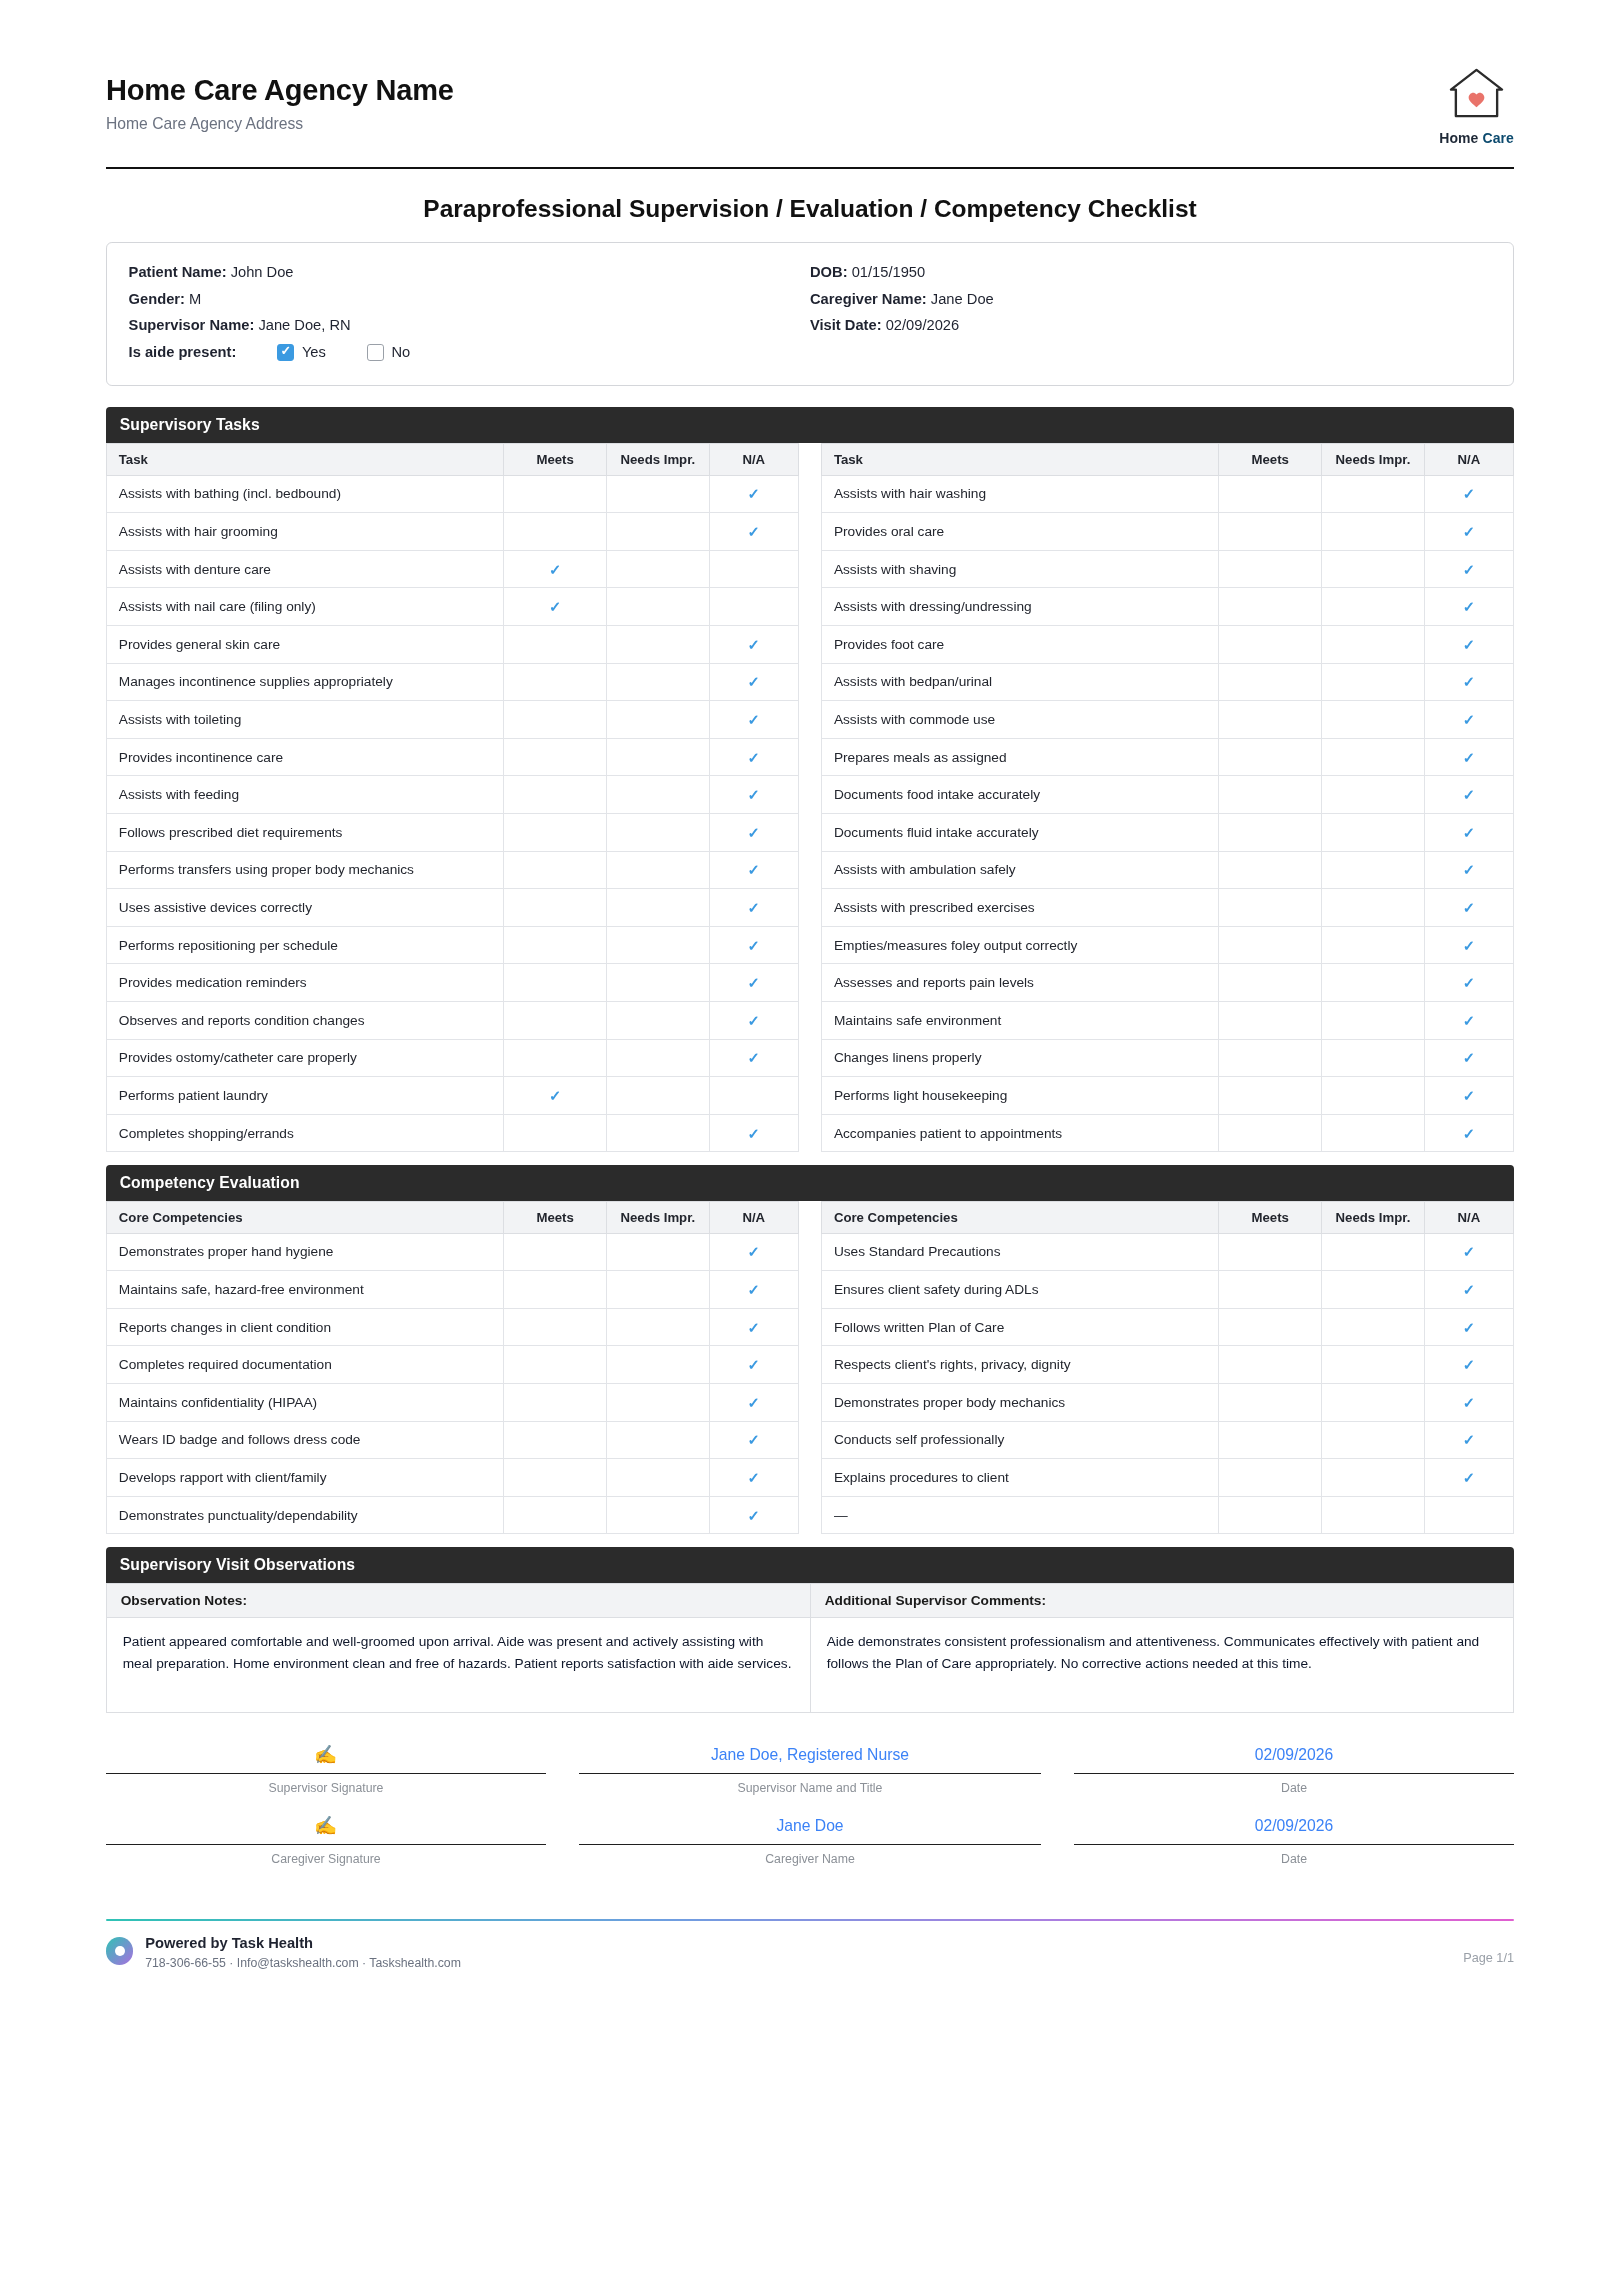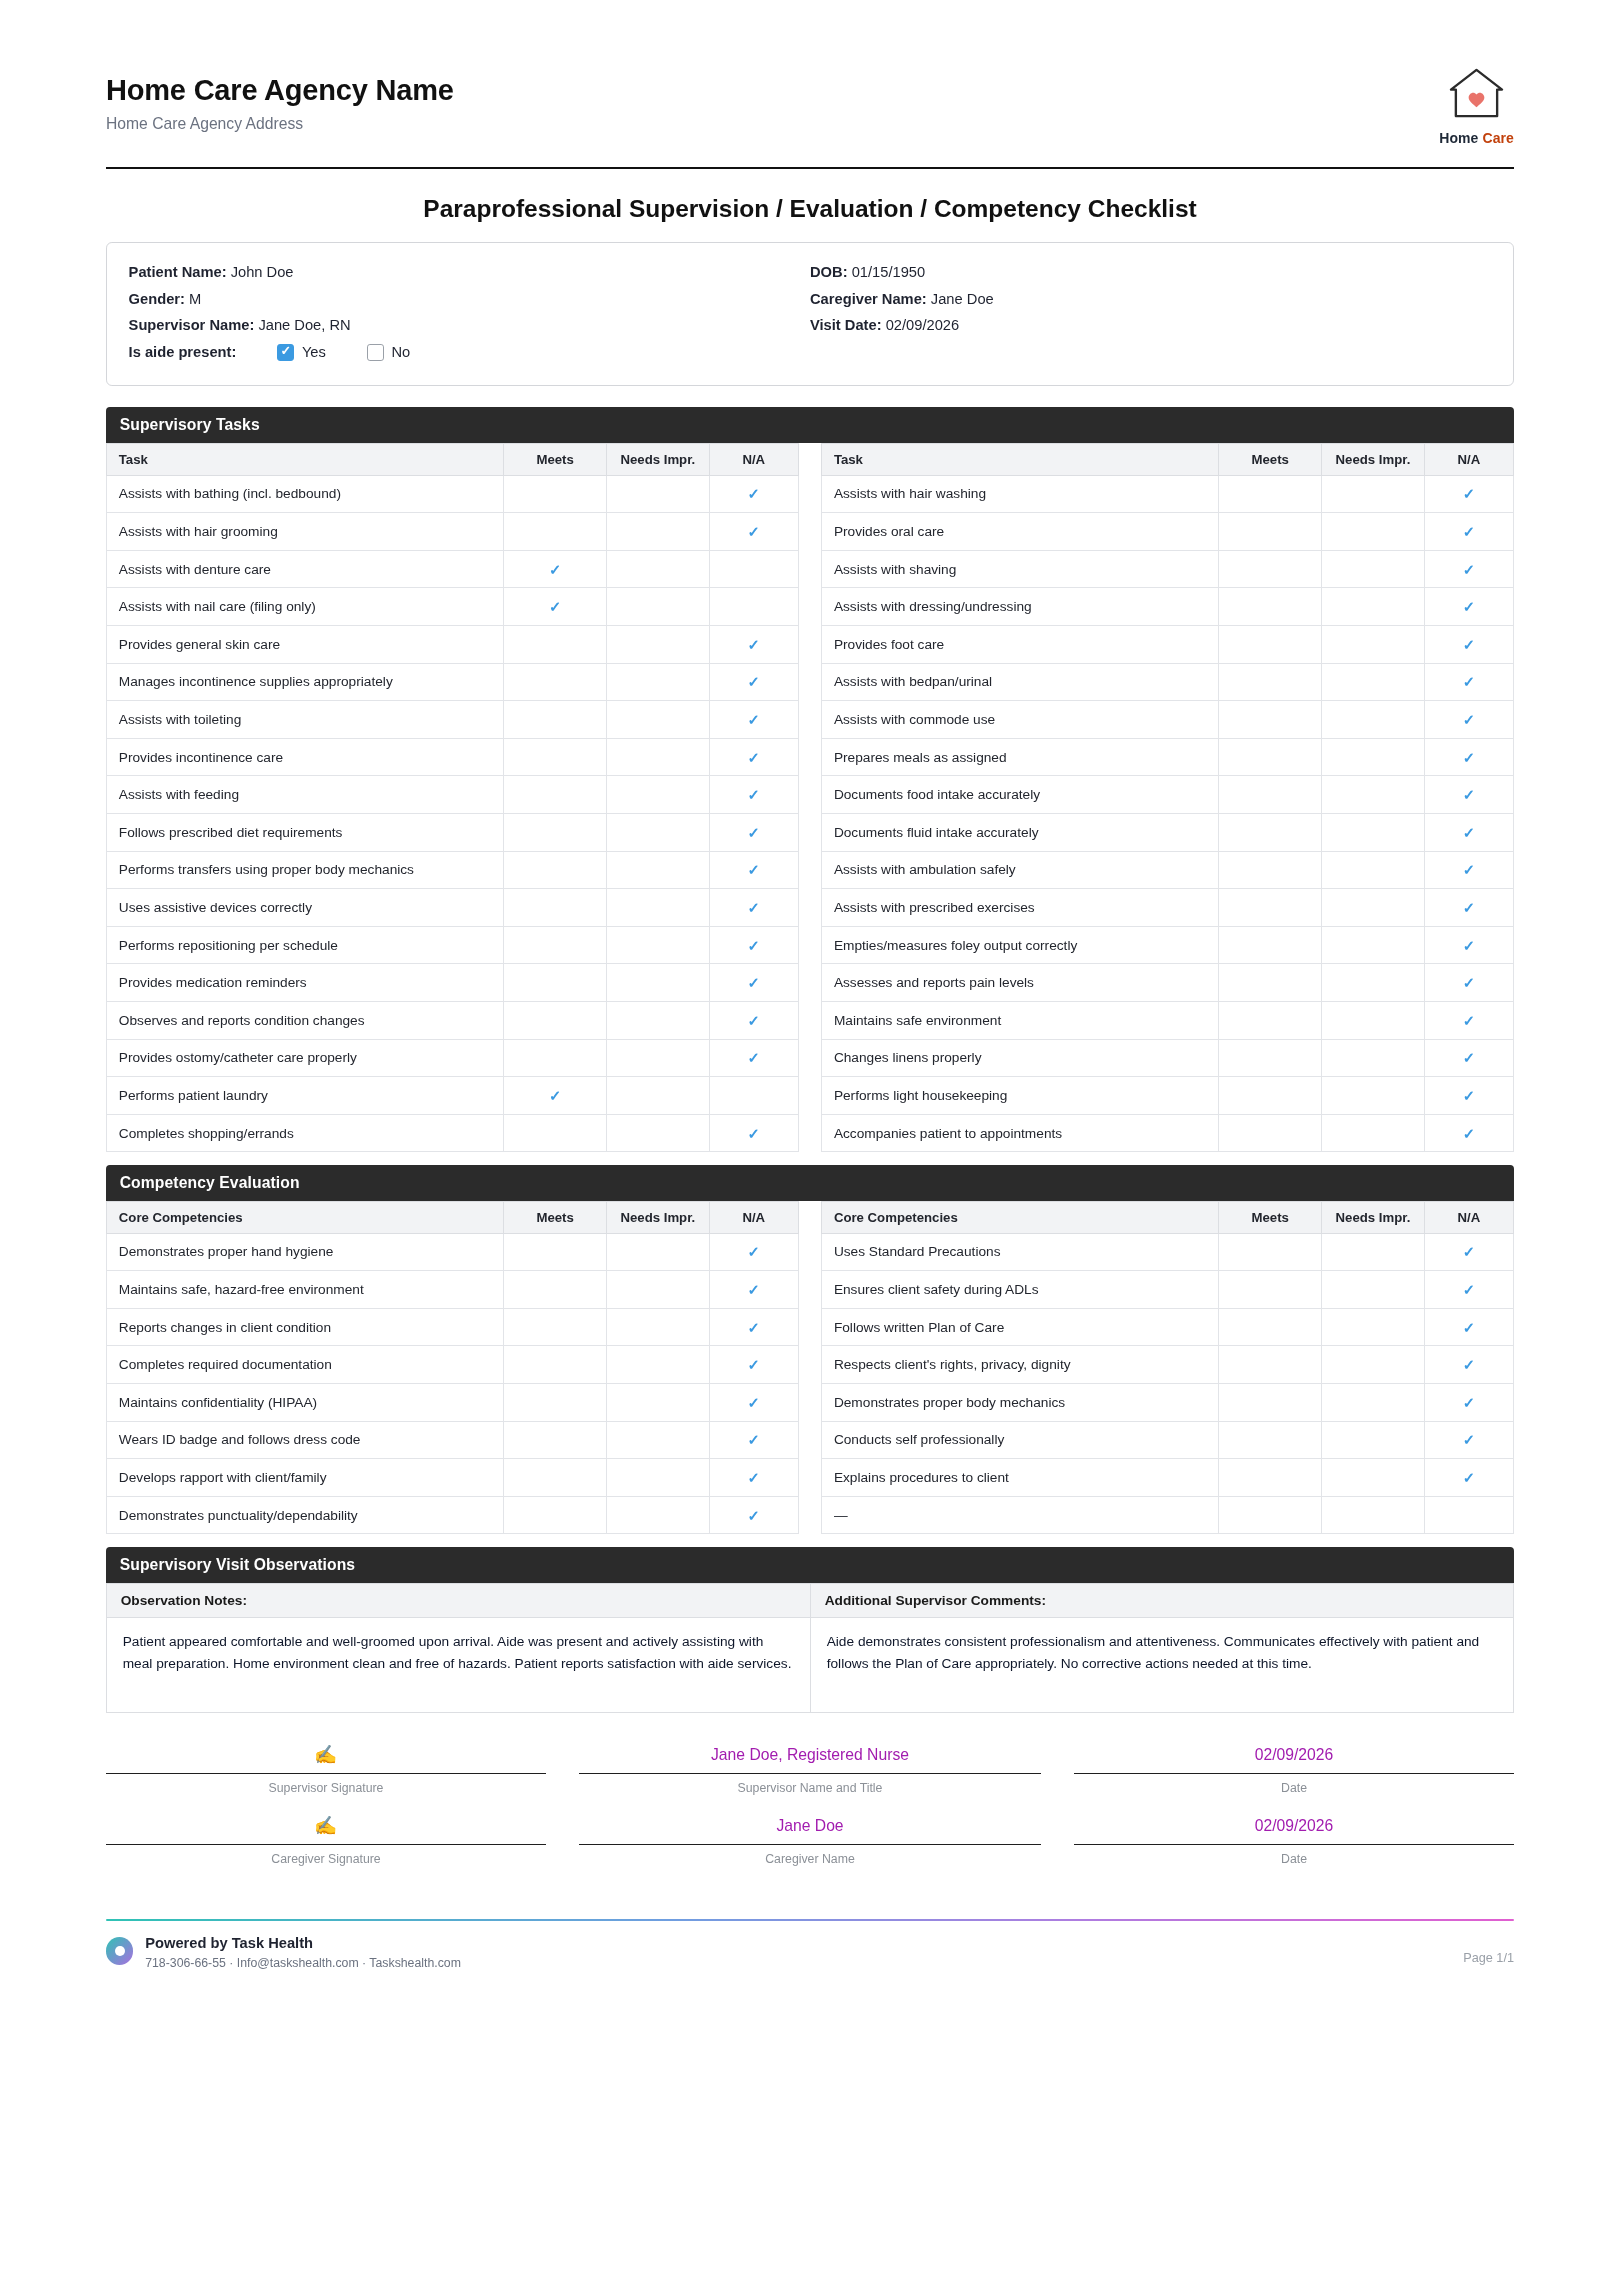--- a/index.html
+++ b/index.html
@@ -39,21 +39,21 @@
   }
   .logo-block { text-align: center; padding-top: 3.9px; }
   .logo-mark { display:block; margin: 0 auto; }
   .logo-text {
     font-size: 14px;
     font-weight: bold;
     margin-top: 3.9px;
     letter-spacing: 0.1px;
   }
   .logo-text .t1 { color: #1f2937; }
-  .logo-text .t2 { color: #c2410c; }
+  .logo-text .t2 { color: #0c4a6e; }
 
   .hr-top {
     border: none;
     border-top: 2.5px solid #111;
     margin: 5.9px 0 0 0;
   }
 
   .doc-title {
     text-align: center;
     font-size: 24.5px;
@@ -182,21 +182,21 @@
     display: flex;
     gap: 33px;
     margin-top: 13.7px;
   }
   .sig-cell { flex: 1; text-align: center; }
   .sig-cell.wide { flex: 1.05; }
   .sig-value {
     font-size: 15.7px;
     height: 33px;
     line-height: 33px;
-    color: #a21caf;
+    color: #3b82f6;
   }
   .sig-value.script { font-size: 18.6px; color: #d9a441; }
   .sig-line {
     border-top: 1.5px solid #1f1f1f;
     margin-top: 2px;
   }
   .sig-label {
     font-size: 12.3px;
     color: #8b9097;
     margin-top: 6.9px;

